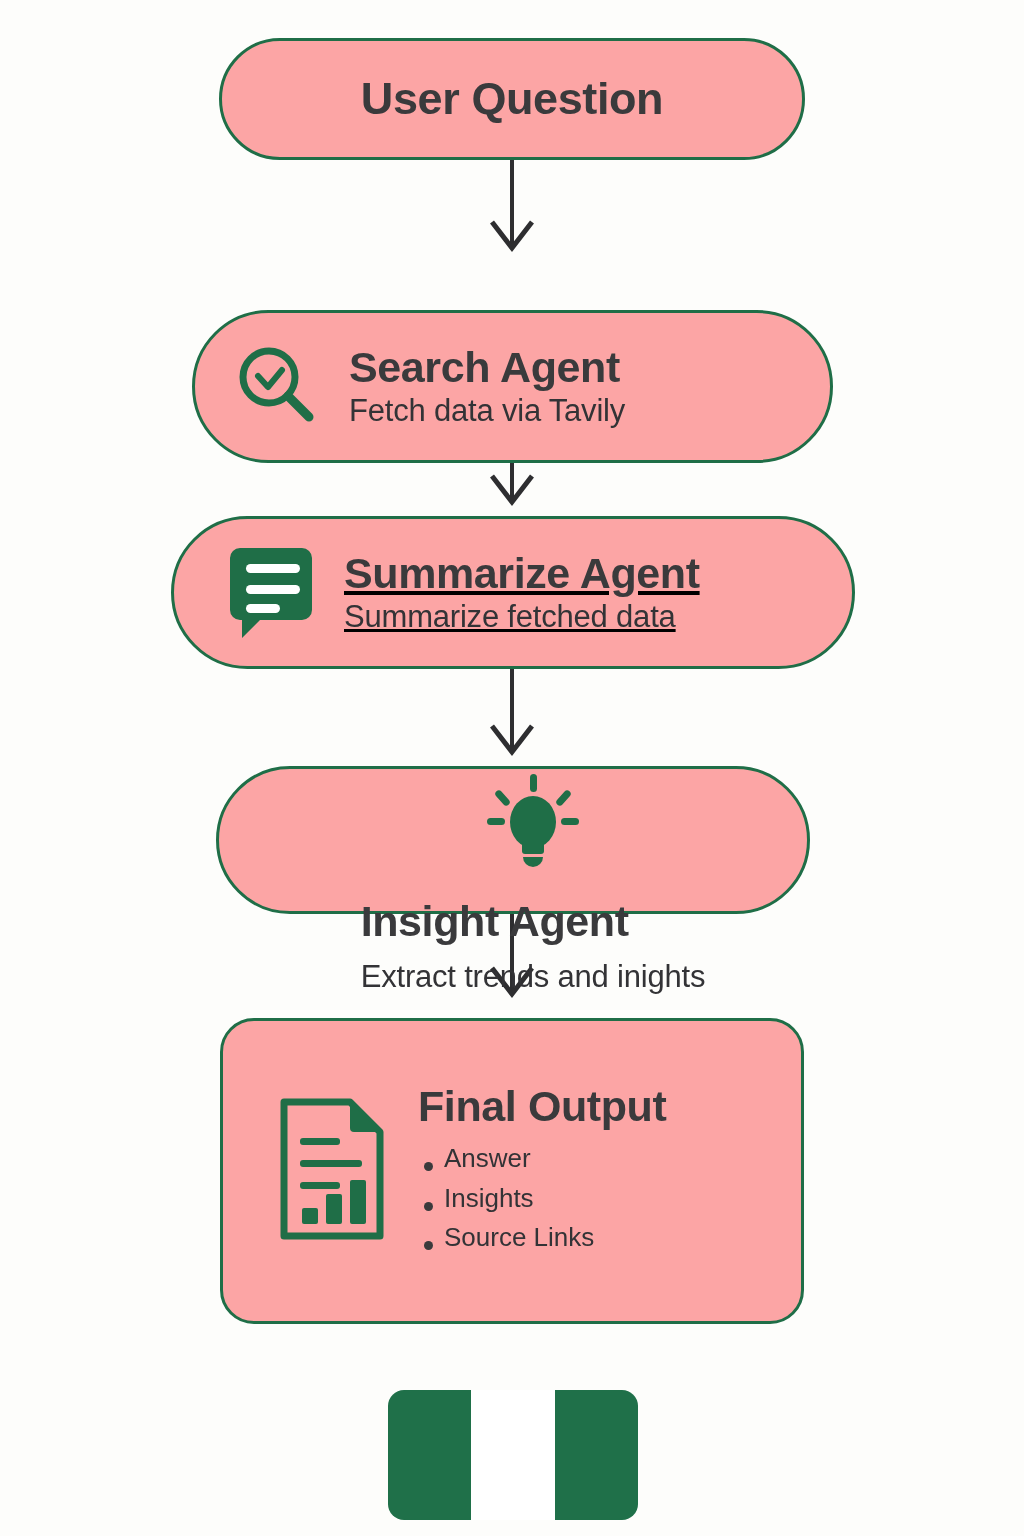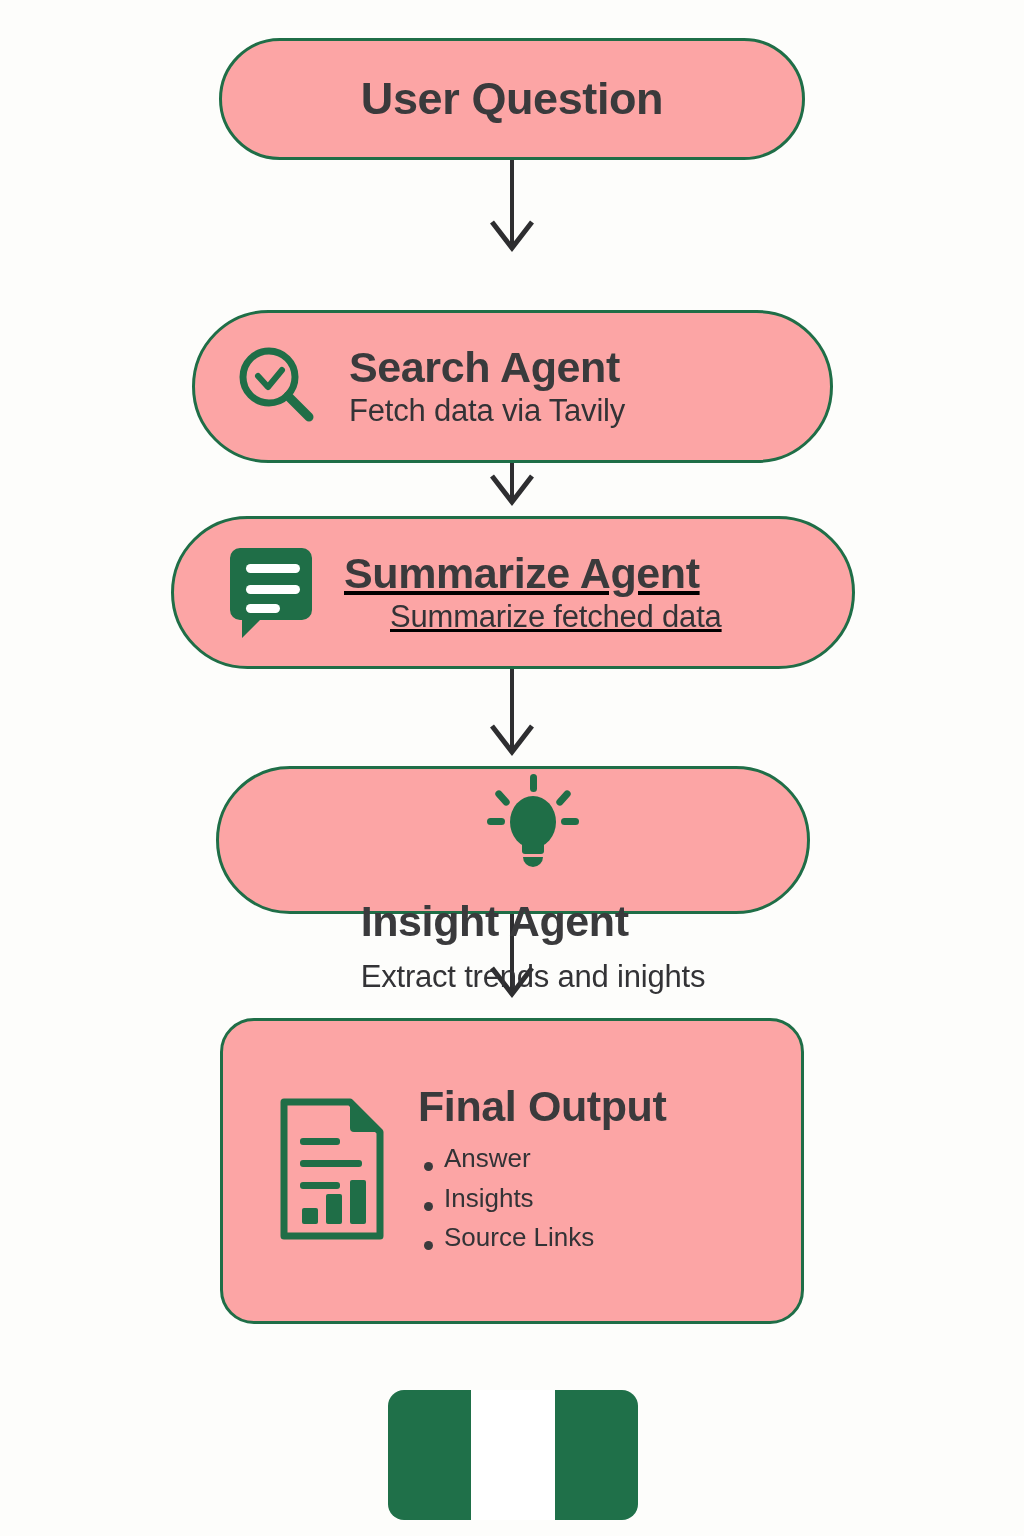--- a/index.html
+++ b/index.html
@@ -69,21 +69,21 @@
   
   #node-summarize-agent {
     left: 171px; top: 516px;
     width: 684px; height: 153px;
     justify-content: flex-start;
     padding-left: 54px;
     gap: 30px;
     text-decoration: underline;
   }
   #node-summarize-agent .node-title { font-size: 43px; }
-  #node-summarize-agent .node-sub   { font-size: 31px; margin-top: 3px; margin-left: 46px; }
+  #node-summarize-agent .node-sub   { font-size: 31px; margin-top: 3px; }
 
   
   #node-insight-agent {
     left: 216px; top: 766px;
     width: 594px; height: 148px;
     justify-content: flex-start;
     padding-left: 40px;
     gap: 26px;
     flex-direction: column;
   }

